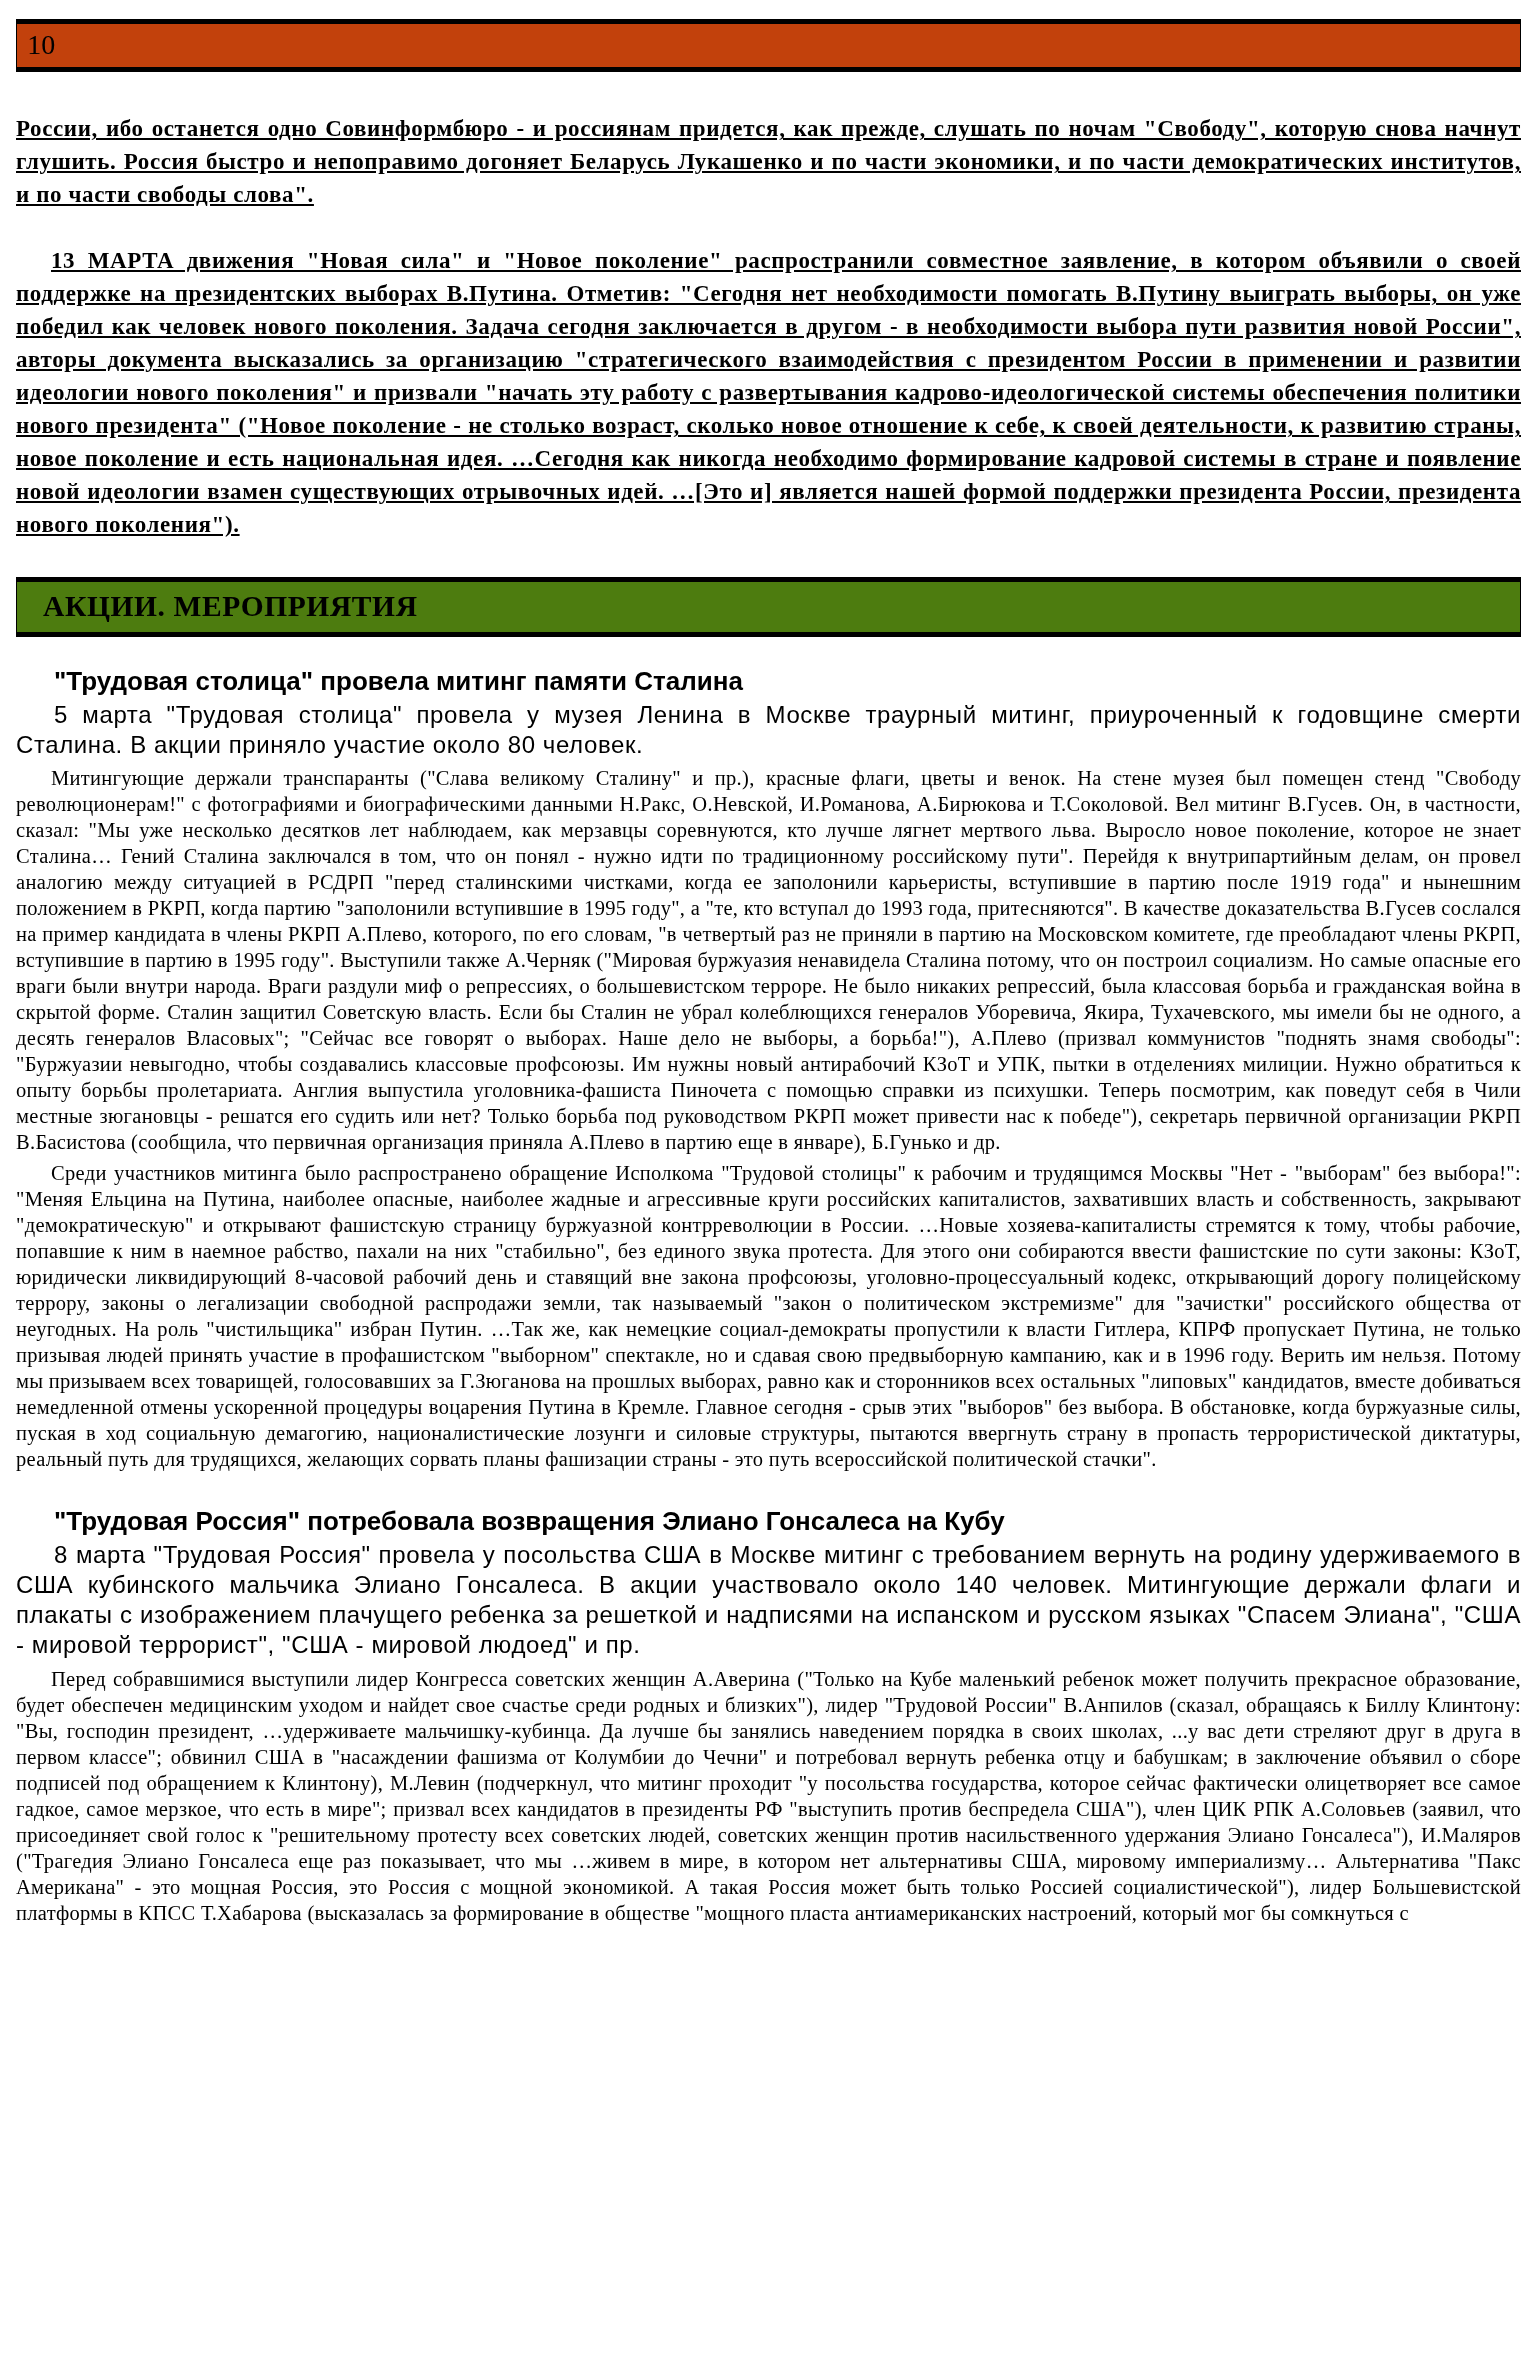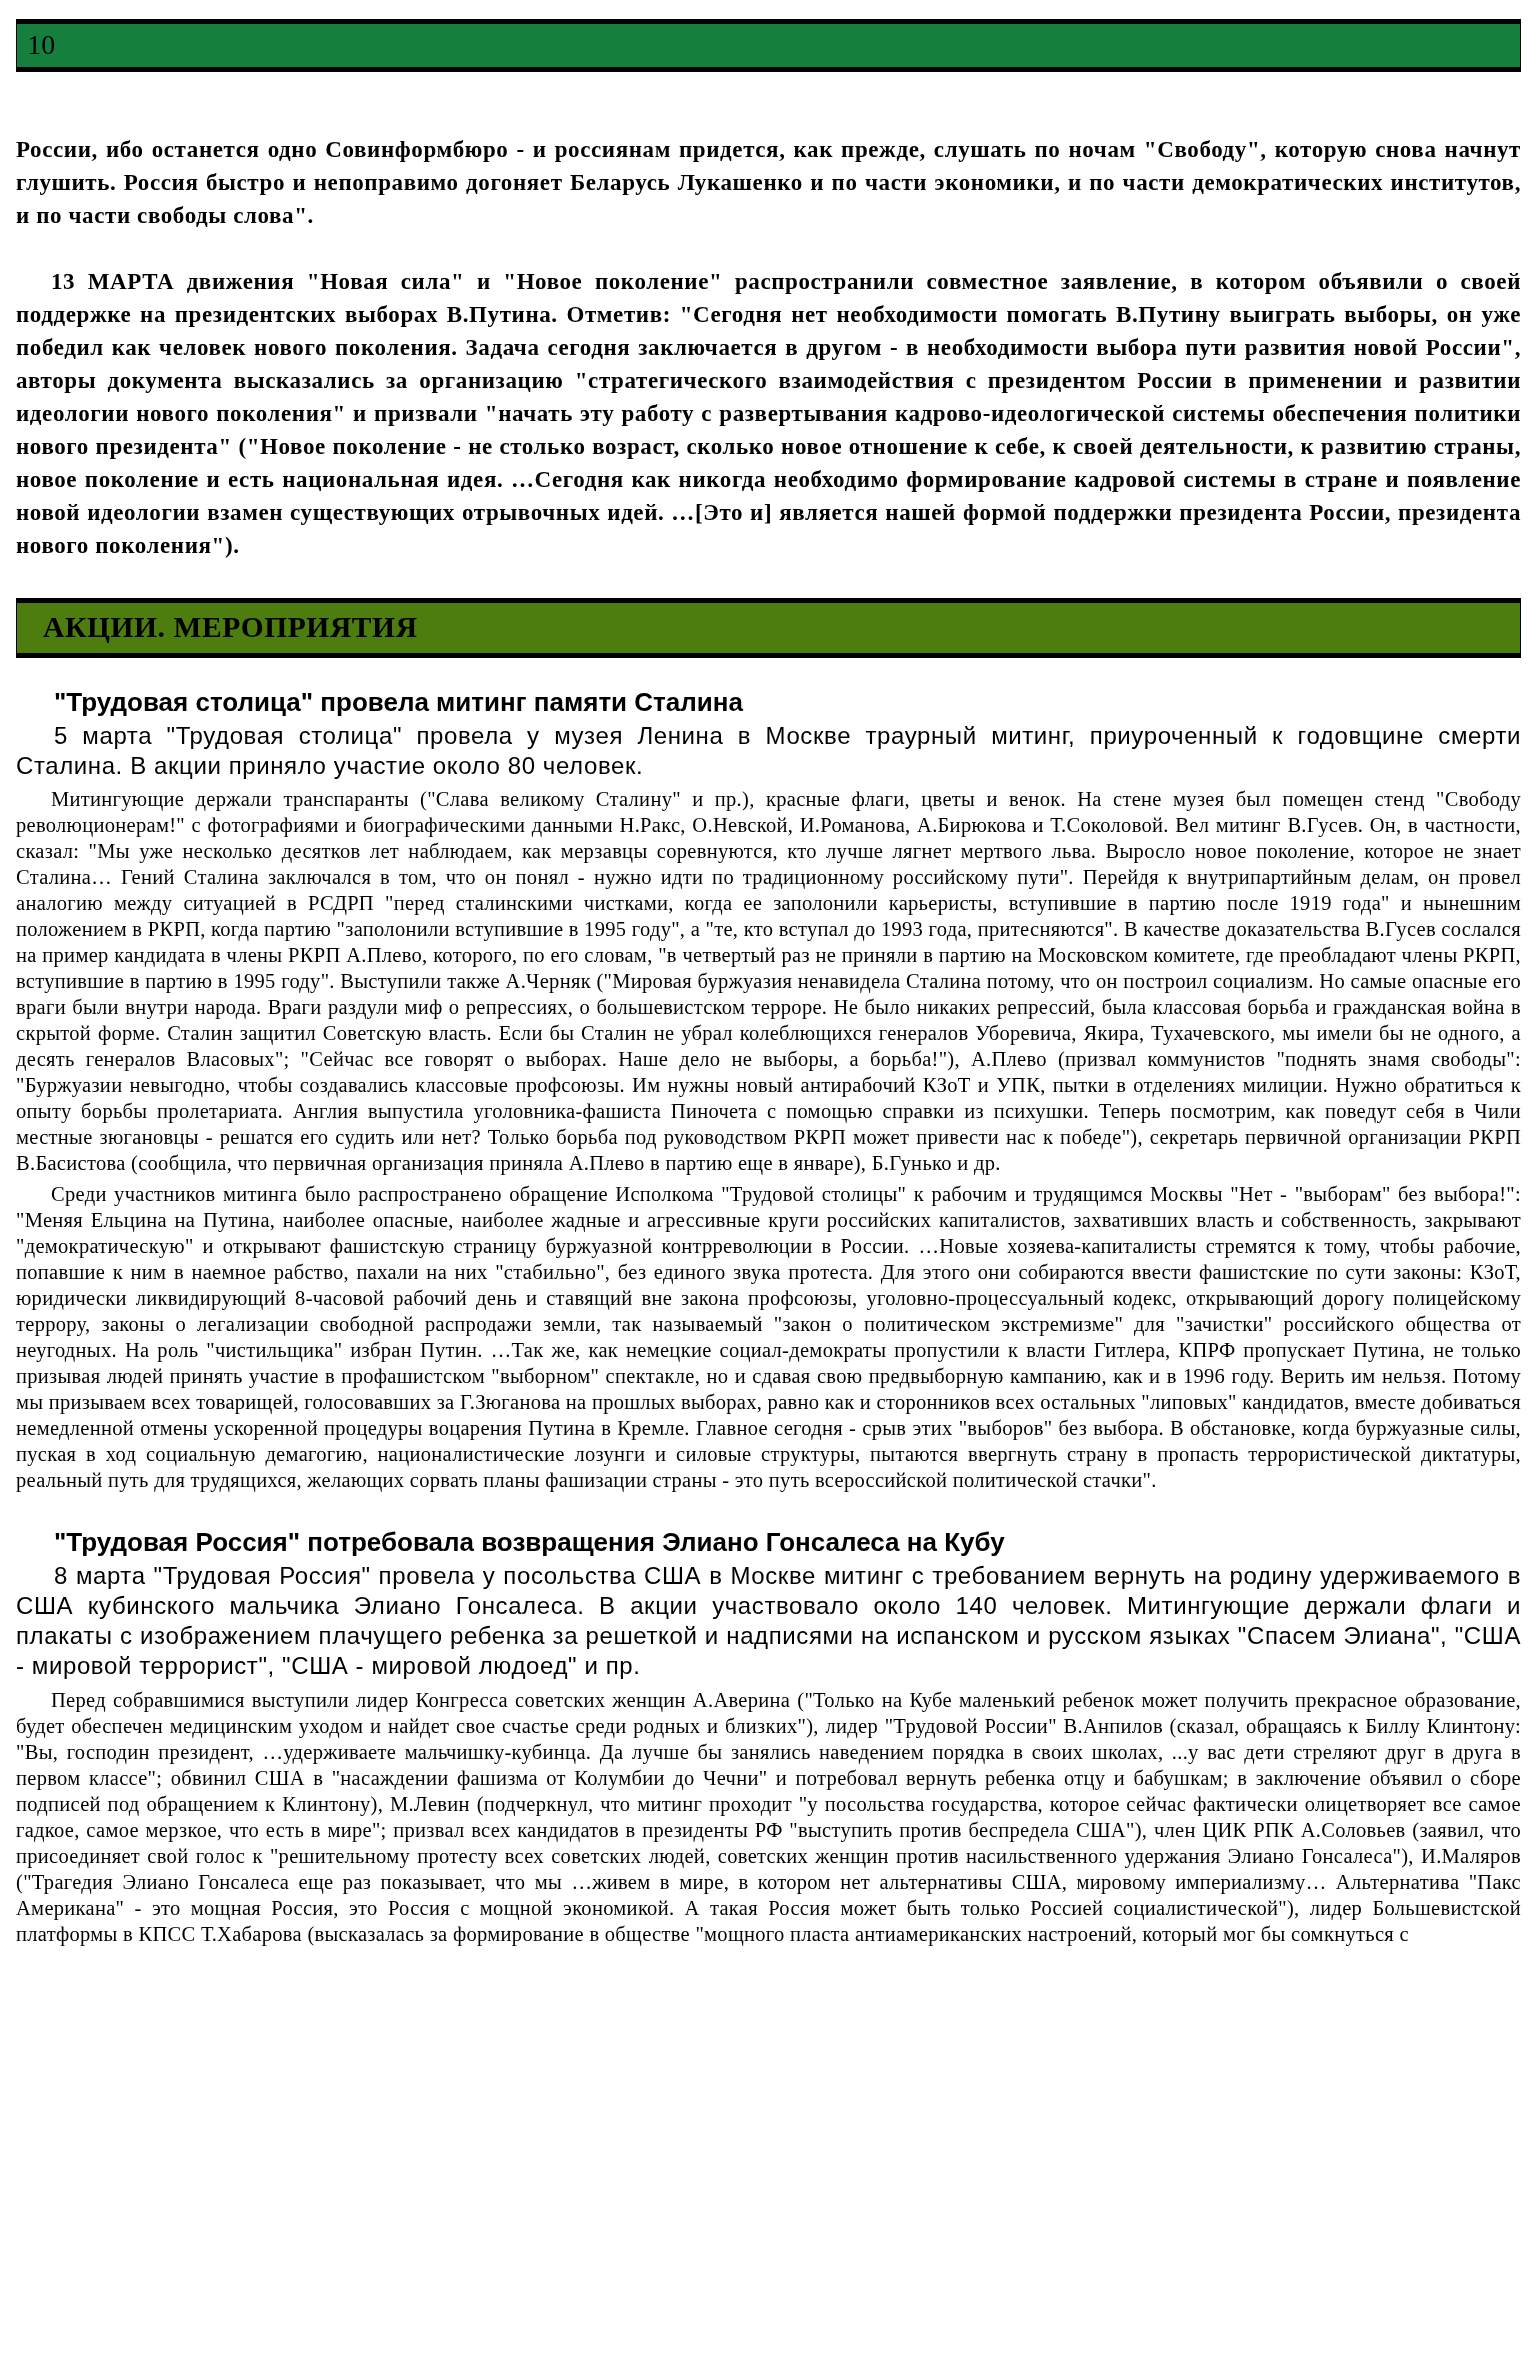--- a/index.html
+++ b/index.html
@@ -16,36 +16,36 @@
   
   .header-box {
     display: flex;
     justify-content: space-between;
     align-items: flex-start;
     border-left: 1.9px solid #000;
     border-right: 1.9px solid #000;
     border-top: 5.1px solid #000;
     border-bottom: 5.1px solid #000;
     padding: 5.1px 10.2px 6.4px 10.2px;
-    background: #15803d;
+    background: #c2410c;
   }
   .page-number {
     font-family: "Liberation Serif", serif;
     font-size: 28px;
     line-height: 32px;
   }
   .masthead {
     font-family: "Liberation Serif", serif;
     font-style: italic;
     font-weight: 700;
     font-size: 29.5px;
     line-height: 33px;
   }
   
-  .intro { margin-top: 61px; }
+  .intro { margin-top: 40px; text-decoration: underline; }
   .intro p {
     margin: 0;
     font-family: "Liberation Serif", serif;
     font-weight: 700;
     font-size: 23px;
     line-height: 33px;
     letter-spacing: 0.6px;
     text-align: justify;
   }
   .intro p.indent { text-indent: 35px; margin-top: 33px; }

